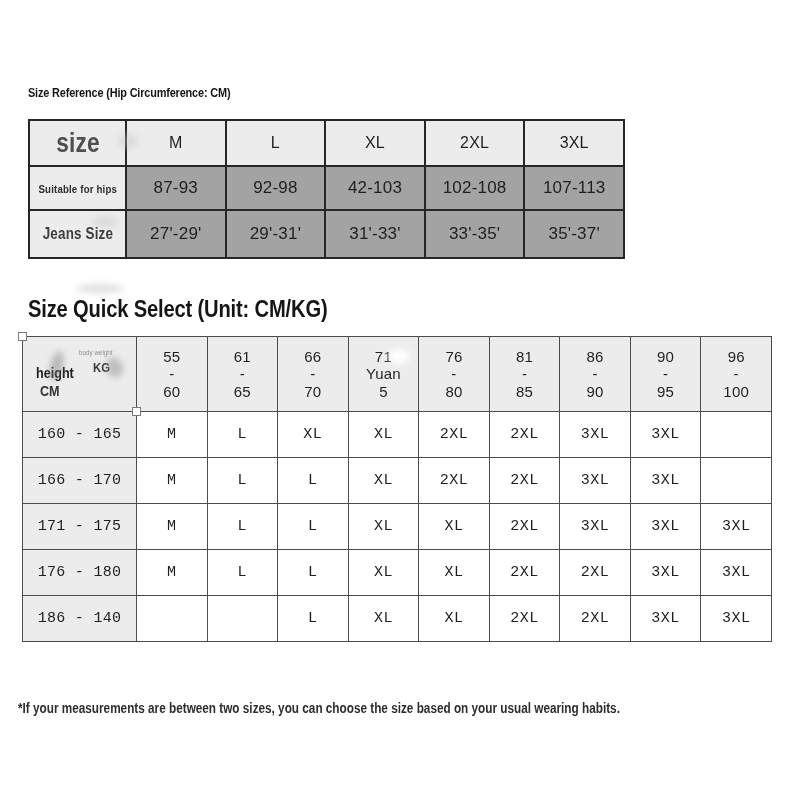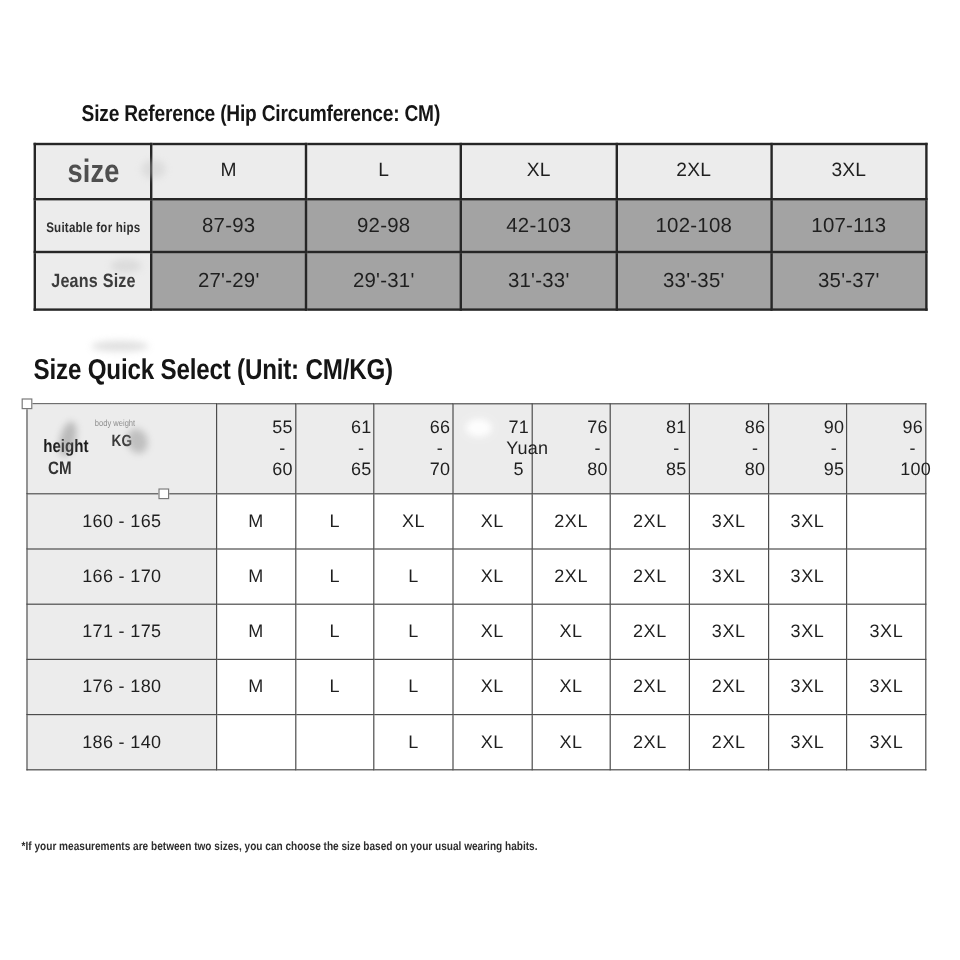--- a/index.html
+++ b/index.html
@@ -8,44 +8,44 @@
     font-family:"Liberation Sans", sans-serif;color:#222;
     -webkit-font-smoothing:antialiased;
   }
   .page{position:absolute;inset:0;}
 
   
   .cond{display:inline-block;transform:scaleX(.84);transform-origin:left center;white-space:nowrap;}
   .condc{display:inline-block;transform:scaleX(.84);transform-origin:center center;white-space:nowrap;}
 
   h2{margin:0;font-weight:700;color:#151515;}
-  #title1{position:absolute;left:28px;top:85px;font-size:19px;letter-spacing:-.2px;margin-left:40px;}
+  #title1{position:absolute;left:28px;top:85px;font-size:13px;letter-spacing:-.2px;}
   #title2{position:absolute;left:28px;top:295px;font-size:24px;letter-spacing:-.2px;}
 
   
-  #table1{position:absolute;left:28px;top:119px;width:745px;border-collapse:collapse;table-layout:fixed;}
+  #table1{position:absolute;left:28px;top:119px;width:597px;border-collapse:collapse;table-layout:fixed;}
   #table1 td{border:2px solid #262626;text-align:center;vertical-align:middle;padding:0;
              font-size:17px;color:#1f1f1f;letter-spacing:.2px;background:#a3a3a3;}
   #table1 .hd{background:#ececec;}
   #table1 .sizecell{width:95px;}
   #table1 .sizecell .condc{font-size:27px;font-weight:700;color:#4f4f4f;}
   #table1 tr:nth-child(1) td{height:44px;font-size:16px;}
   #table1 tr:nth-child(2) td{height:42px;margin-left:44px;}
   #table1 tr:nth-child(3) td{height:46px;margin-top:34px;}
   #table1 .lbl0 .condc{font-size:11.5px;font-weight:700;color:#2d2d2d;}
   #table1 .lbl1 .condc{font-size:16px;font-weight:700;color:#3d3d3d;}
 
   
   #t2wrap{position:absolute;left:22px;top:336px;}
   #table2{border-collapse:collapse;table-layout:fixed;width:750px;}
   #table2 td{border:1.5px solid #4c4c4c;text-align:center;vertical-align:middle;padding:0;
              font-size:15px;color:#1f1f1f;background:#fff;}
   #table2 .hd2{background:#ececec;}
-  #table2 tr:first-child td{height:74px;padding-left:44px;}
-  #table2 tr:not(:first-child) td{height:45px;}
+  #table2 tr:first-child td{height:74px;}
+  #table2 tr:not(:first-child) td{height:45px;font-family:Liberation Mono, monospace;}
   #table2 .wr{white-space:pre-line;line-height:1.15;letter-spacing:.2px;}
   #table2 .hlabel{letter-spacing:.3px;}
   #table2 .sz{letter-spacing:.5px;}
 
   
   .corner{position:relative;width:113px;
     background-color:#ececec;
     background-image:linear-gradient(to bottom right,
       transparent calc(50% - 1px), #555 calc(50% - 1px),
       #555 calc(50% + 1px), transparent calc(50% + 1px));}
@@ -62,21 +62,21 @@
 
   
   .smudge{position:absolute;border-radius:50%;filter:blur(3px);pointer-events:none;z-index:2;}
   #sm-title2{left:76px;top:284px;width:48px;height:9px;background:#bbb;opacity:.45;}
   #sm-height{left:50px;top:351px;width:13px;height:30px;background:#7d7d7d;opacity:.45;transform:rotate(14deg);}
   #sm-kg{left:106px;top:357px;width:17px;height:21px;background:#8a8a8a;opacity:.45;transform:rotate(-20deg);}
   #sm-71{left:388px;top:349px;width:22px;height:15px;background:#fff;opacity:.95;}
   #sm-size{left:118px;top:133px;width:20px;height:16px;background:#bfbfbf;opacity:.35;}
   #sm-jeans{left:92px;top:216px;width:26px;height:11px;background:#c2c2c2;opacity:.4;}
 
-  #footnote{position:absolute;left:18px;top:700px;margin:0;font-size:10px;font-weight:600;color:#2e2e2e;}
+  #footnote{position:absolute;left:18px;top:700px;margin:0;font-size:14px;font-weight:600;color:#2e2e2e;}
 </style>
 </head>
 <body>
 
 <div class="page">
 
   <h2 id="title1">
     <span class="cond">Size Reference (Hip Circumference: CM)</span>
   </h2>
 
@@ -136,21 +136,21 @@
 Yuan
 5</td>
             <td class="hd2 wr">76
 -
 80</td>
             <td class="hd2 wr">81
 -
 85</td>
             <td class="hd2 wr">86
 -
-80</td>
+90</td>
             <td class="hd2 wr">90
 -
 95</td>
             <td class="hd2 wr">96
 -
 100</td>
           </tr>
           <tr>
             <td class="hd2 hlabel">160 - 165</td>
             <td class="sz">M</td>

